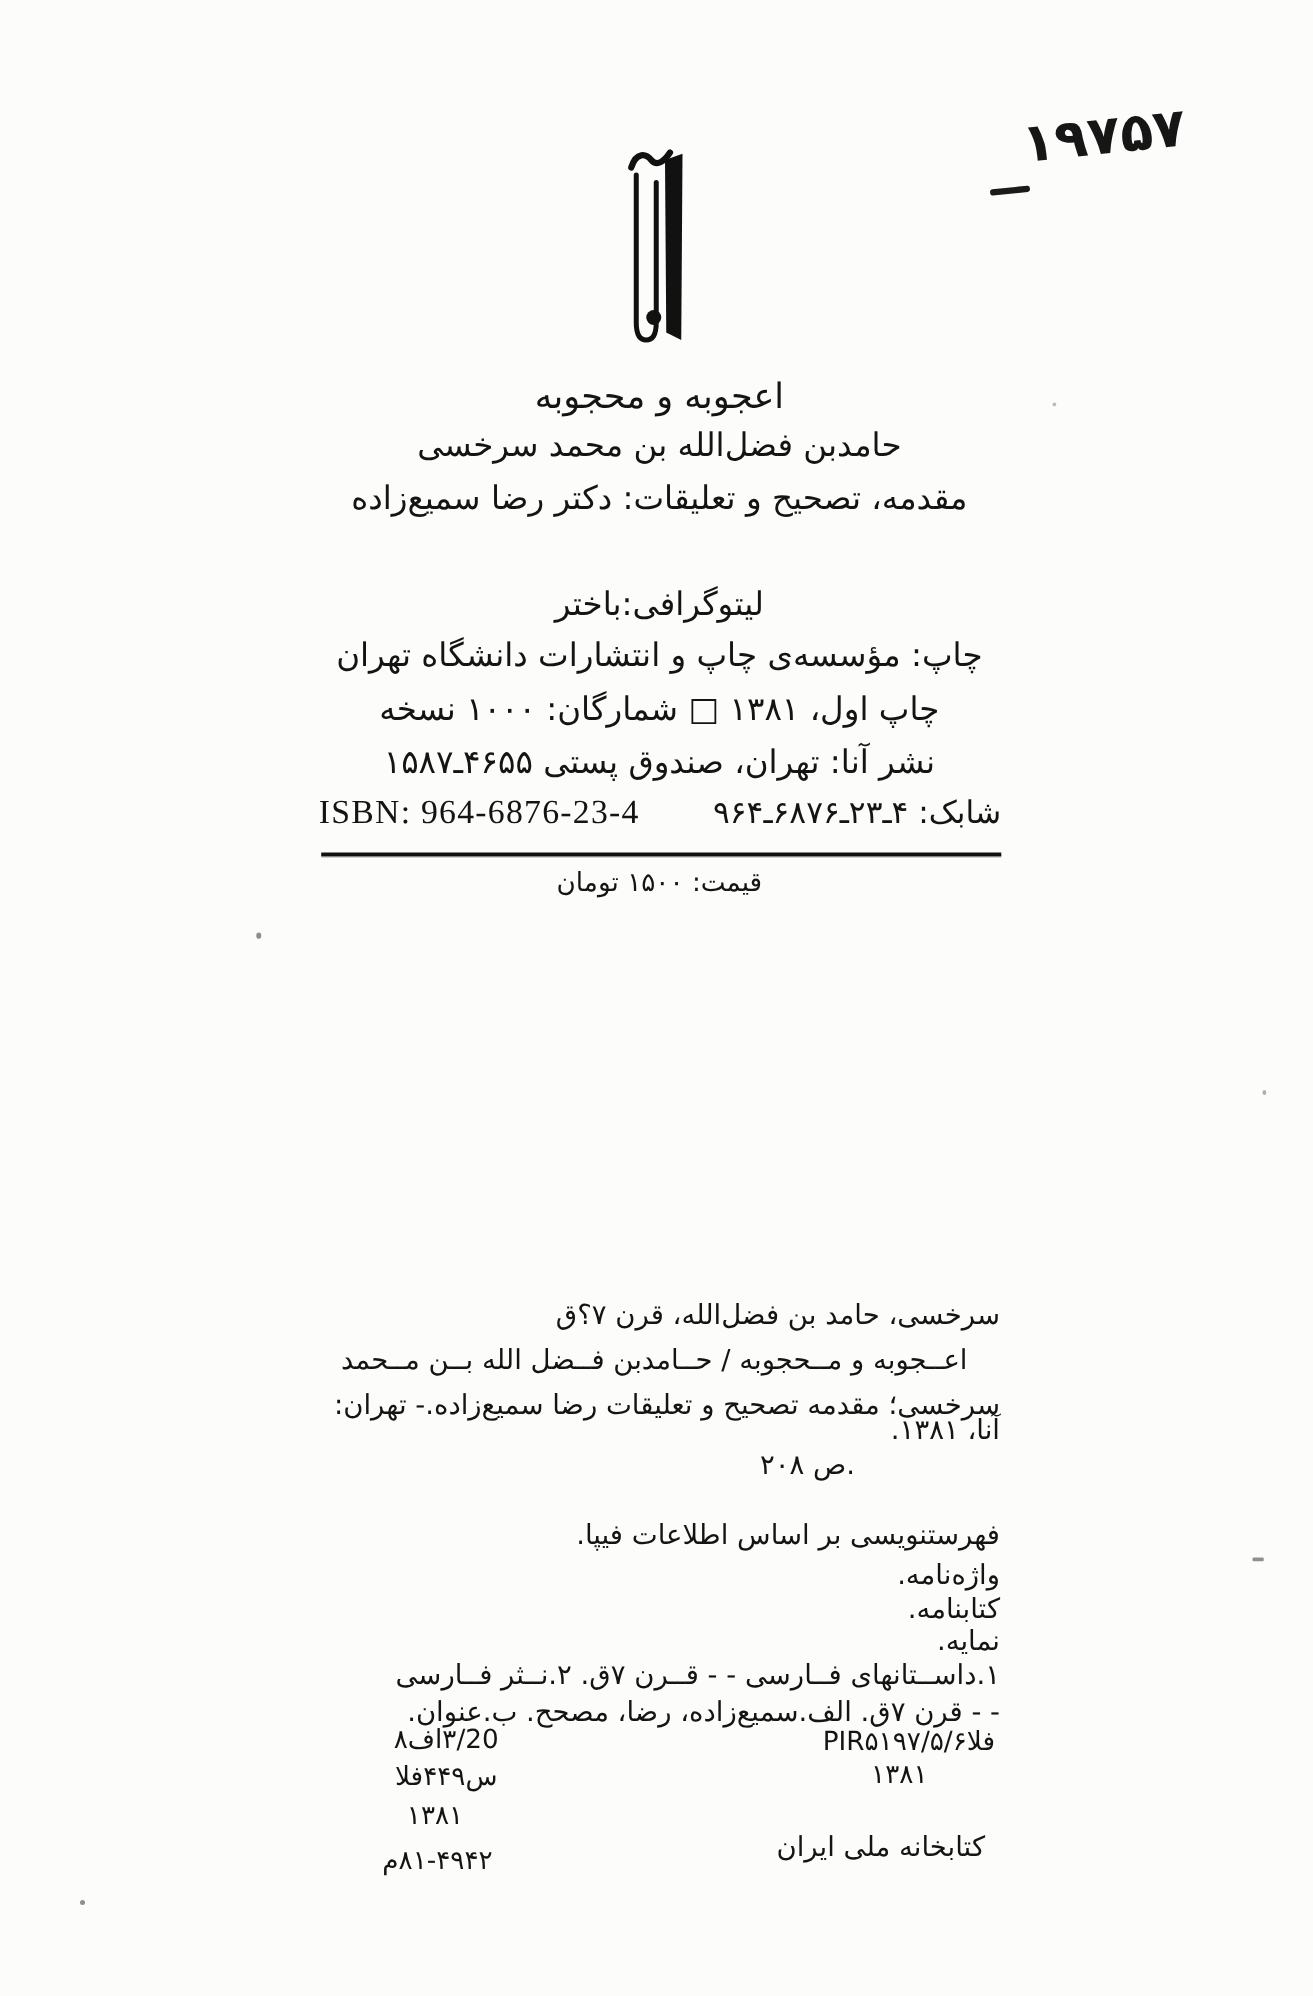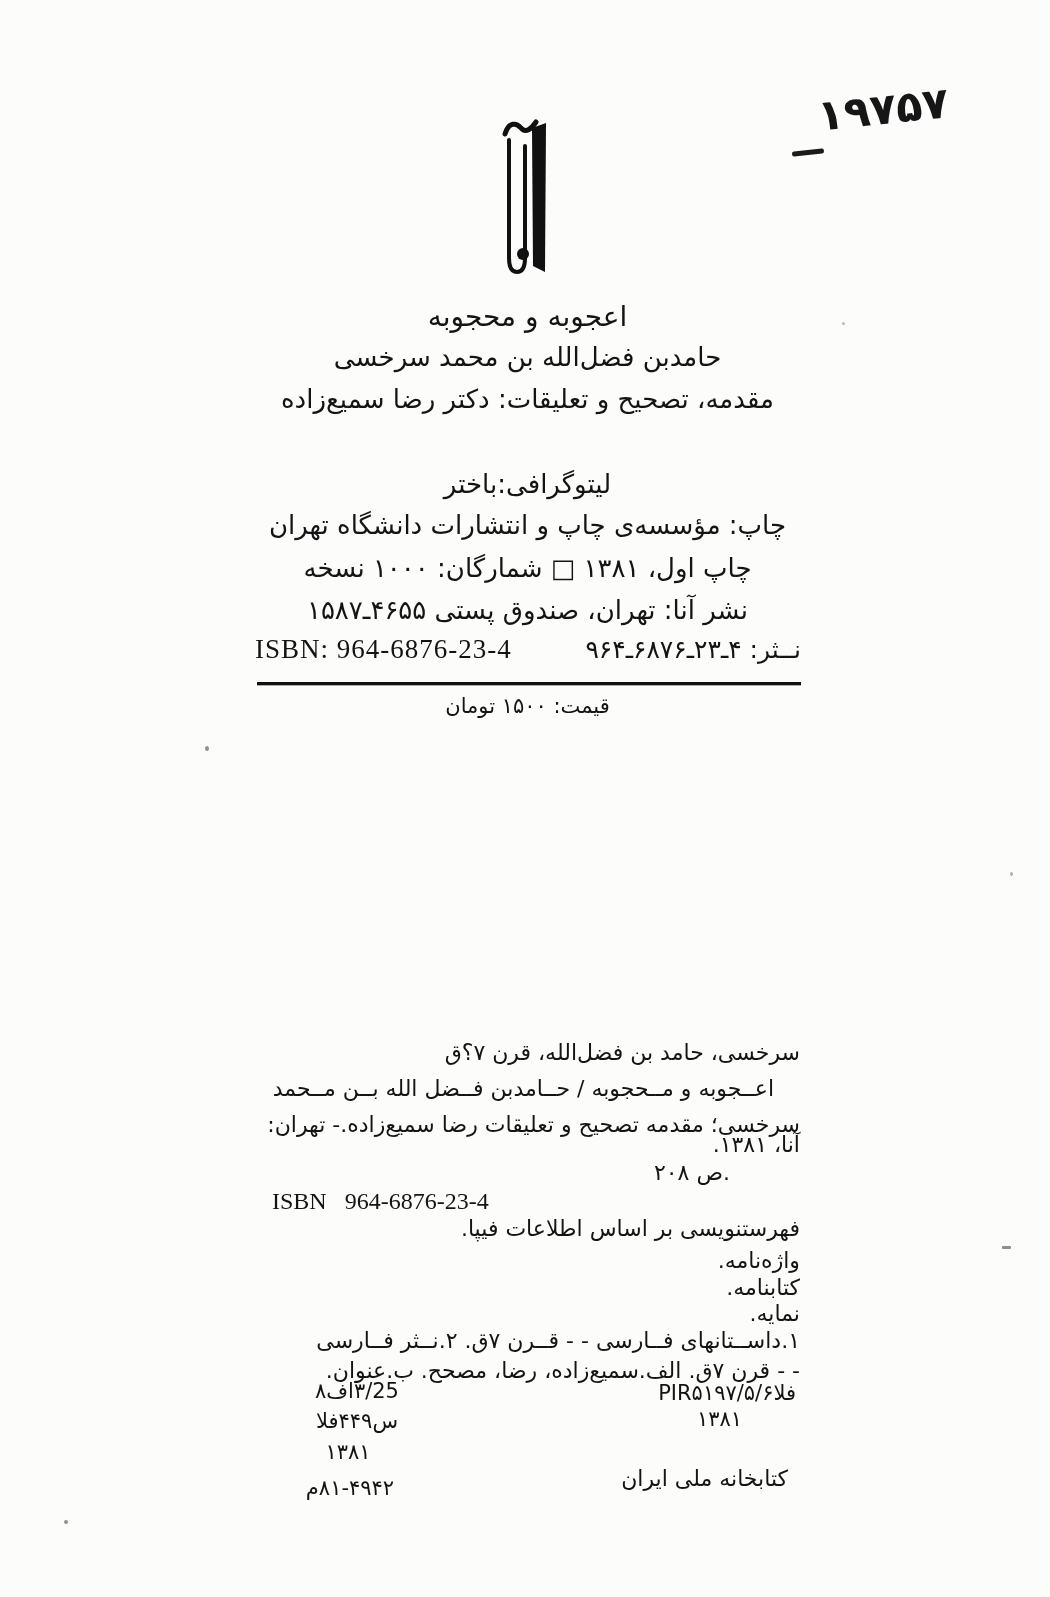--- a/index.html
+++ b/index.html
@@ -59,21 +59,21 @@
   .price { top: 694px; font-size: 21px; }
 
   
   .c-line { left: 237px; width: 563px; font-size: 22px; }
   .c1  { top: 1040px; }
   .c2  { top: 1076px; padding-left: 0; }
   .c2m { margin-right: 26px; }
   .c3  { top: 1112px; }
   .c4  { top: 1132px; }
   .c5  { top: 1160px; padding-right: 0; }
-  .c5m { margin-right: 70px; }
+  .c5m { margin-right: 116px; }
   .c6  { top: 1188px; left: 272px; width: 400px; font-size: 24px; white-space: pre; }
   .c7  { top: 1216px; }
   .c8  { top: 1248px; }
   .c9  { top: 1275px; }
   .c10 { top: 1301px; }
   .c11 { top: 1328px; }
   .c12 { top: 1358px; }
 
   
   .call { font-size: 21px; }
@@ -113,47 +113,46 @@
   <div class="abs fa center t-line t1">اعجوبه و محجوبه</div>
   <div class="abs fa center t-line t3">مقدمه، تصحیح و تعلیقات: دکتر رضا سمیع‌زاده</div>
   <div class="abs fa center t-line t2">حامدبن فضل‌الله بن محمد سرخسی</div>
   <div class="abs fa center t-line t5">لیتوگرافی:باختر</div>
   <div class="abs fa center t-line t6">چاپ: مؤسسه‌ی چاپ و انتشارات دانشگاه تهران</div>
   <div class="abs fa center t-line t7">چاپ اول، ۱۳۸۱ □ شمارگان: ۱۰۰۰ نسخه</div>
   <div class="abs fa center t-line t8">نشر آنا: تهران، صندوق پستی ۴۶۵۵ـ۱۵۸۷</div>
 
   <div class="abs isbn-row">
     <span class="isbn-en serif">ISBN: 964-6876-23-4</span>
-    <span class="isbn-fa fa">نــثر: ۴ـ۲۳ـ۶۸۷۶ـ۹۶۴</span>
+    <span class="isbn-fa fa">شابک: ۴ـ۲۳ـ۶۸۷۶ـ۹۶۴</span>
   </div>
 
   <div class="abs rule"></div>
 
   <div class="abs fa center t-line price">قیمت: ۱۵۰۰ تومان</div>
 
   <div class="abs fa right c-line c1">سرخسی، حامد بن فضل‌الله، قرن ۷؟ق</div>
   <div class="abs fa right c-line c2">
     <span class="c2m fa">اعــجوبه و مــحجوبه / حــامدبن فــضل الله بــن مــحمد</span>
   </div>
   <div class="abs fa right c-line c3">سرخسی؛ مقدمه تصحیح و تعلیقات رضا سمیع‌زاده.- تهران:</div>
   <div class="abs fa right c-line c4">آنا، ۱۳۸۱.</div>
   <div class="abs fa right c-line c5">
     <span class="c5m ltr-literal" style="display:inline-block">۲۰۸ ص.</span>
   </div>
-  <div class="abs serif left c-line c6">ISBN   964-6876-23-4</div>
   <div class="abs fa right c-line c7">فهرستنویسی بر اساس اطلاعات فیپا.</div>
   <div class="abs fa right c-line c8">واژه‌نامه.</div>
   <div class="abs fa right c-line c9">کتابنامه.</div>
   <div class="abs fa right c-line c10">نمایه.</div>
   <div class="abs fa right c-line c11">۱.داســتانهای فــارسی - - قــرن ۷ق. ۲.نــثر فــارسی</div>
   <div class="abs fa right c-line c12">- - قرن ۷ق. الف.سمیع‌زاده، رضا، مصحح. ب.عنوان.</div>
 
   <div class="abs call ltr-literal r1">PIR۵۱۹۷/۵/۶الف</div>
   <div class="abs call fa r2">۱۳۸۱</div>
-  <div class="abs call ltr-literal center l1">۸فا۳/25</div>
+  <div class="abs call ltr-literal center l1">۸فا۳/20</div>
   <div class="abs call ltr-literal center l2">الف۴۴۹س</div>
   <div class="abs call fa l3">۱۳۸۱</div>
   <div class="abs fa right call r3">کتابخانه ملی ایران</div>
   <div class="abs call ltr-literal center l4">م۸۱-۴۹۴۲</div>
 
   <div class="abs speck sp1"></div>
   <div class="abs speck sp2"></div>
   <div class="abs speck sp3"></div>
   <div class="abs speck sp4"></div>
   <div class="abs speck sp5"></div>

